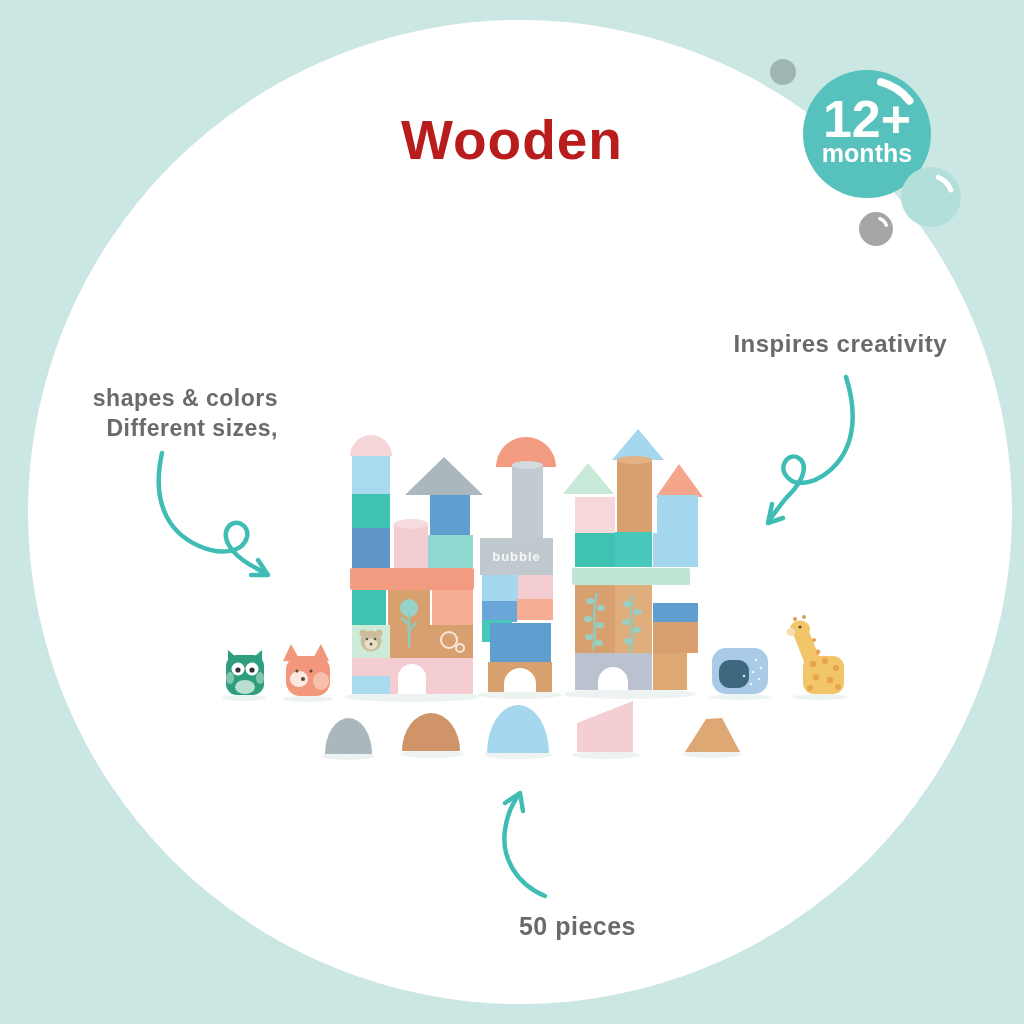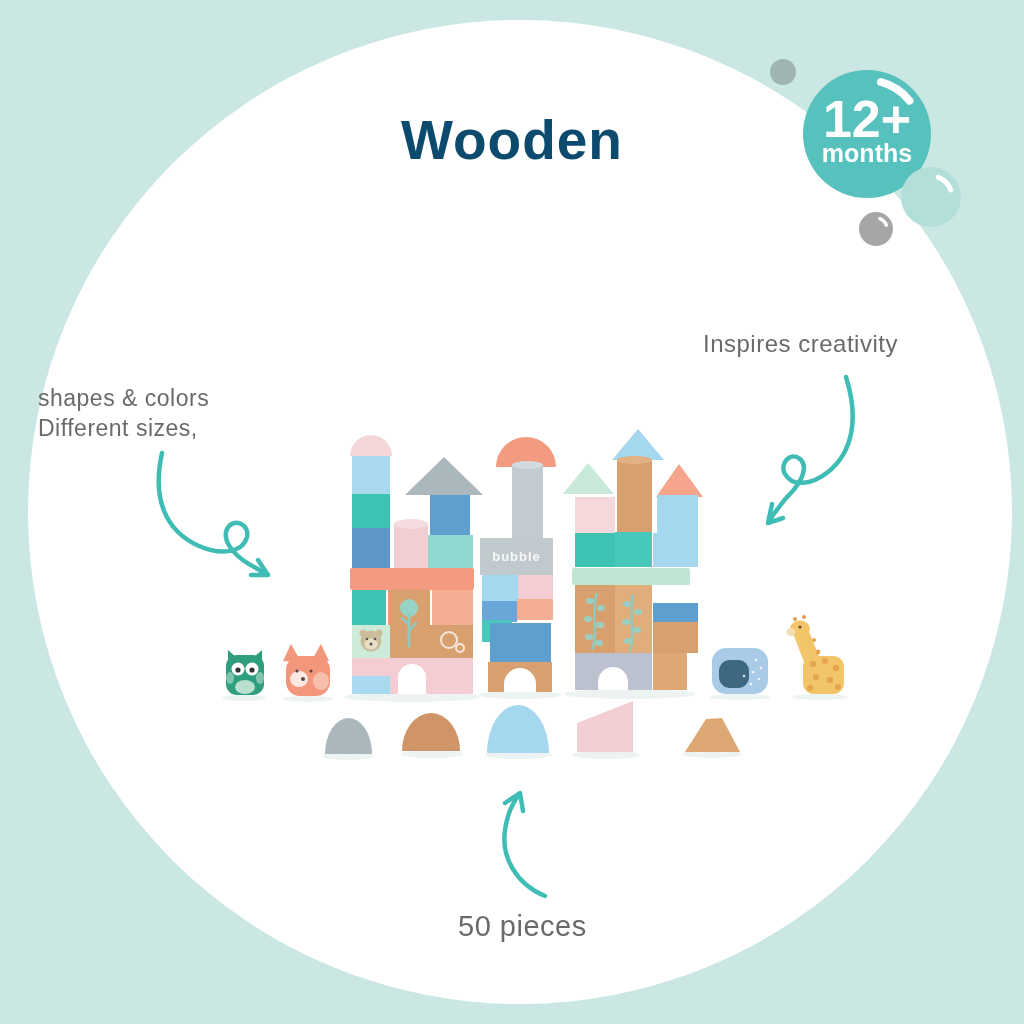--- a/index.html
+++ b/index.html
@@ -1,24 +1,24 @@
 <!DOCTYPE html>
 <html><head>
 <meta charset="utf-8">
 <style>
   * { margin:0; padding:0; box-sizing:border-box; }
   html,body { width:1024px; height:1024px; }
   body { position:relative; overflow:hidden; background:#cbe7e4; font-family:"Liberation Sans",sans-serif; }
   .white-circle { position:absolute; left:28px; top:20px; width:984px; height:984px; border-radius:50%; background:#ffffff; }
-  .title { position:absolute; left:0; top:104px; width:1024px; text-align:center; color:#0c4a6e;
+  .title { position:absolute; left:0; top:104px; width:1024px; text-align:center; color:#b91c1c;
            font-weight:700; font-size:55px; line-height:72px; letter-spacing:1px; }
-  .callout { position:absolute; color:#6a6a6a; text-align:left; font-size:23px; line-height:30px; letter-spacing:.5px; }
+  .callout { position:absolute; color:#6a6a6a; text-align:right; font-size:23px; line-height:30px; letter-spacing:.5px;font-weight:bold; }
   #callout-left   { left:38px;  top:383px; width:240px; }
   #callout-right  { left:703px; top:329px; width:244px; font-size:24px; }
-  #callout-bottom { left:458px; top:911px; width:204px; font-size:29px; }
+  #callout-bottom { left:432px; top:911px; width:204px; font-size:25px; }
   .overlay { position:absolute; left:0; top:0; width:1024px; height:1024px; }
   #product-svg { position:absolute; left:200px; top:415px; width:660px; height:350px; }
   .arrow { stroke:#3fbdb4; stroke-width:4.5; fill:none; stroke-linecap:round; stroke-linejoin:round; }
   .badge-age { font-family:"Liberation Sans",sans-serif; font-weight:700; font-size:52px; fill:#ffffff; }
   .badge-unit { font-family:"Liberation Sans",sans-serif; font-weight:700; font-size:25px; fill:#ffffff; }
   .brand-text { font-family:"Liberation Sans",sans-serif; font-weight:700; font-size:13px; fill:#ffffff;
                 letter-spacing:1px; opacity:.85; }
 </style>
 </head>
 <body>

